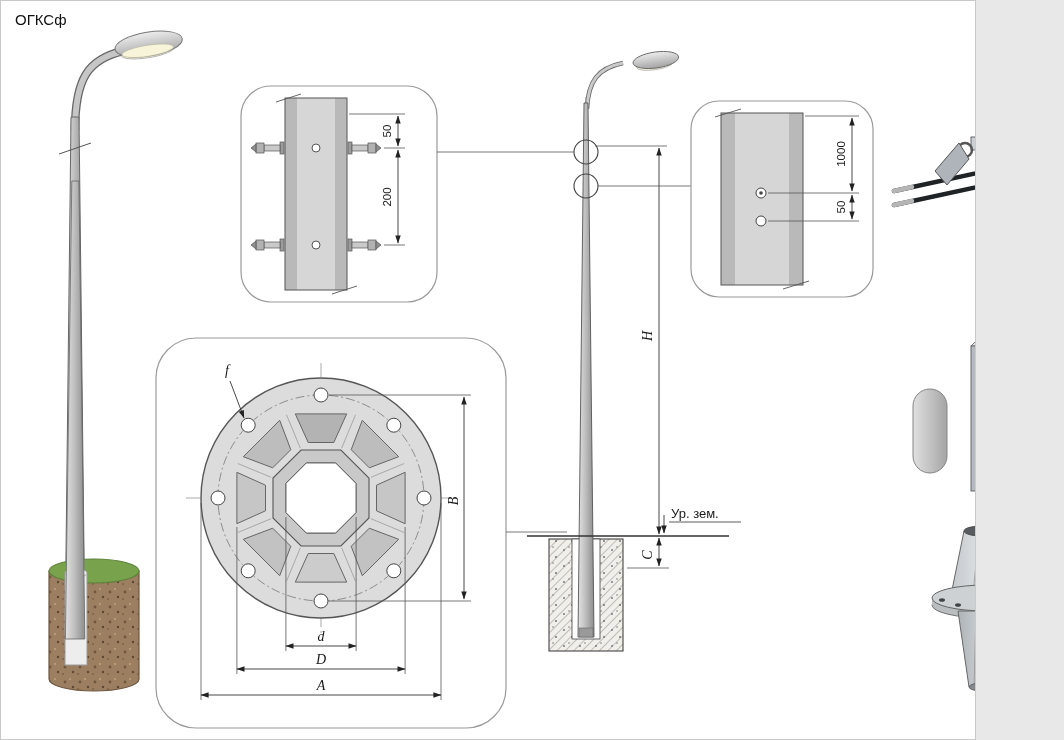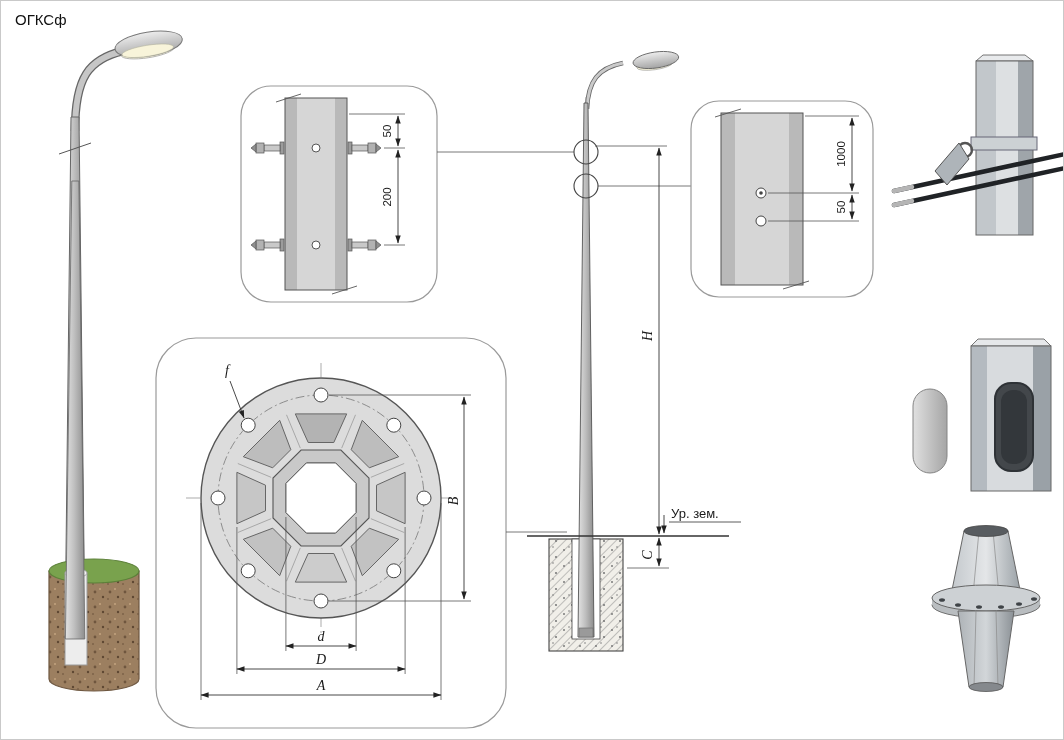--- a/index.html
+++ b/index.html
@@ -1,17 +1,17 @@
 <!DOCTYPE html>
 <html><head>
 <meta charset="utf-8">
 <style>
   html,body { margin:0; padding:0; background:#e8e8e8; }
   .canvas {
-    position:relative; width:1064px; height:740px; background:#ffffff;
+    position:relative; width:976px; height:740px; background:#ffffff;
     border:1px solid #c9c9c9; box-sizing:border-box; overflow:hidden;
     font-family:"Liberation Sans", sans-serif;
   }
   svg { display:block; }
   .ttl   { font:15px "Liberation Sans", sans-serif; fill:#111; }
   .dimnum{ font:11.5px "Liberation Sans", sans-serif; fill:#1a1a1a; }
   .dimlet{ font:italic 14px "Liberation Serif", serif; fill:#1a1a1a; }
   .lbl   { font:13px "Liberation Sans", sans-serif; fill:#1a1a1a; }
   .thin  { stroke:#555; stroke-width:.8; fill:none; }
   .dim   { stroke:#333; stroke-width:.9; fill:none; }

